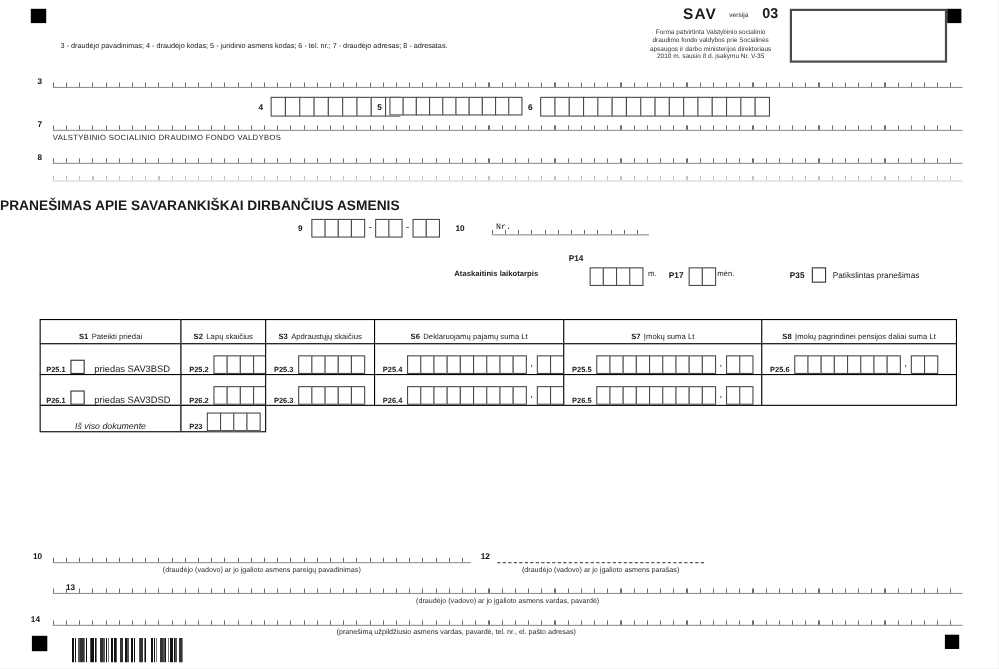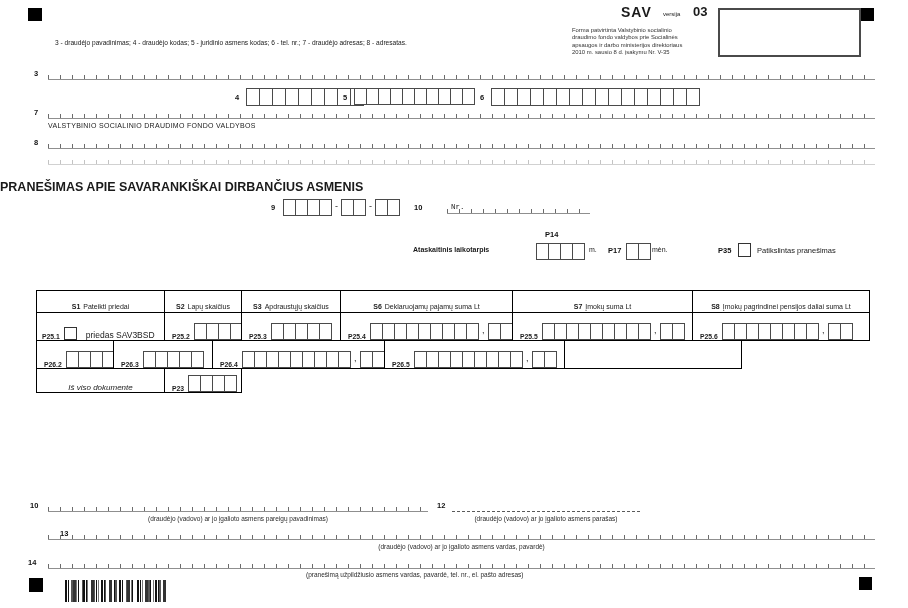--- a/index.html
+++ b/index.html
@@ -1,18 +1,18 @@
 <!DOCTYPE html>
 <html><head>
 <meta charset="utf-8">
 <style>
   html,body{margin:0;padding:0;background:#e8e8e8;}
   .page{position:relative;width:908px;height:608px;background:#fff;overflow:hidden;
         font-family:"Liberation Sans", sans-serif;color:#1a1a1a;}
-  .abs{position:absolute;}
+  .abs{position:absolute;text-align:center;}
   .sq{position:absolute;background:#000;}
   
   .comb{position:absolute;height:6px;border-bottom:1px solid #8f8f8f;
         background:repeating-linear-gradient(to right,#6b6b6b 0 1px,transparent 1px 12px) left bottom/100% 4px no-repeat;}
   .comb.faint{opacity:.4;}
   .dashline{position:absolute;height:6px;border-bottom:1px dashed #5a5a5a;}
   .flabel{position:absolute;font-size:7.5px;font-weight:bold;color:#111;}
   .small{font-size:7.5px;}
   .cells{position:absolute;display:flex;align-items:flex-start;}
   .cells .cell{display:inline-block;width:11px;height:15px;border:1px solid #4a4a4a;background:#fff;box-sizing:content-box;}
@@ -131,21 +131,21 @@
       <span class="cell"></span>
       <span class="sep">-</span>
       <span class="cell"></span>
       <span class="cell"></span>
     </div>
   <span class="flabel" style="left:414px;top:203px;">10</span>
   <span class="abs small" style="left:451px;top:203px;font-family:Liberation Mono, monospace;">Nr.</span>
   <div class="comb" style="left:447px;top:207px;width:143px;"></div>
 
   <span class="abs" style="left:413px;top:246px;font-size:7px;font-weight:bold;">Ataskaitinis laikotarpis</span>
-  <span class="flabel" style="left:517px;top:230px;margin-left:28px;">P14</span>
+  <span class="flabel" style="left:517px;top:230px;">P14</span>
   <div class="cells" style="left:536px;top:243px;">
       <span class="cell"></span>
       <span class="cell"></span>
       <span class="cell"></span>
       <span class="cell"></span>
     </div>
   <span class="abs" style="left:589px;top:246px;font-size:7px;">m.</span>
   <span class="flabel" style="left:608px;top:246px;">P17</span>
   <div class="cells" style="left:626px;top:243px;">
       <span class="cell"></span>
@@ -255,20 +255,25 @@
             <span class="cell"></span>
             <span class="cell"></span>
             <span class="sep">,</span>
             <span class="cell"></span>
             <span class="cell"></span>
           </span>
       </div>
     </div>
 
     <div class="trow">
+      <div class="tcell attach" style="width:129px;height:29px;">
+        <span class="dcode">P26.1</span>
+        <span class="chk" style="width:13px;height:13px;display:inline-block;"></span>
+        <span class="lbl">priedas SAV3DSD</span>
+      </div>
       <div class="tcell dcell" style="width:78px;height:29px;">
         <span class="dcode">P26.2</span>
         <span class="cells">
             <span class="cell"></span>
             <span class="cell"></span>
             <span class="cell"></span>
             <span class="cell"></span>
           </span>
       </div>
       <div class="tcell dcell" style="width:100px;height:29px;">

